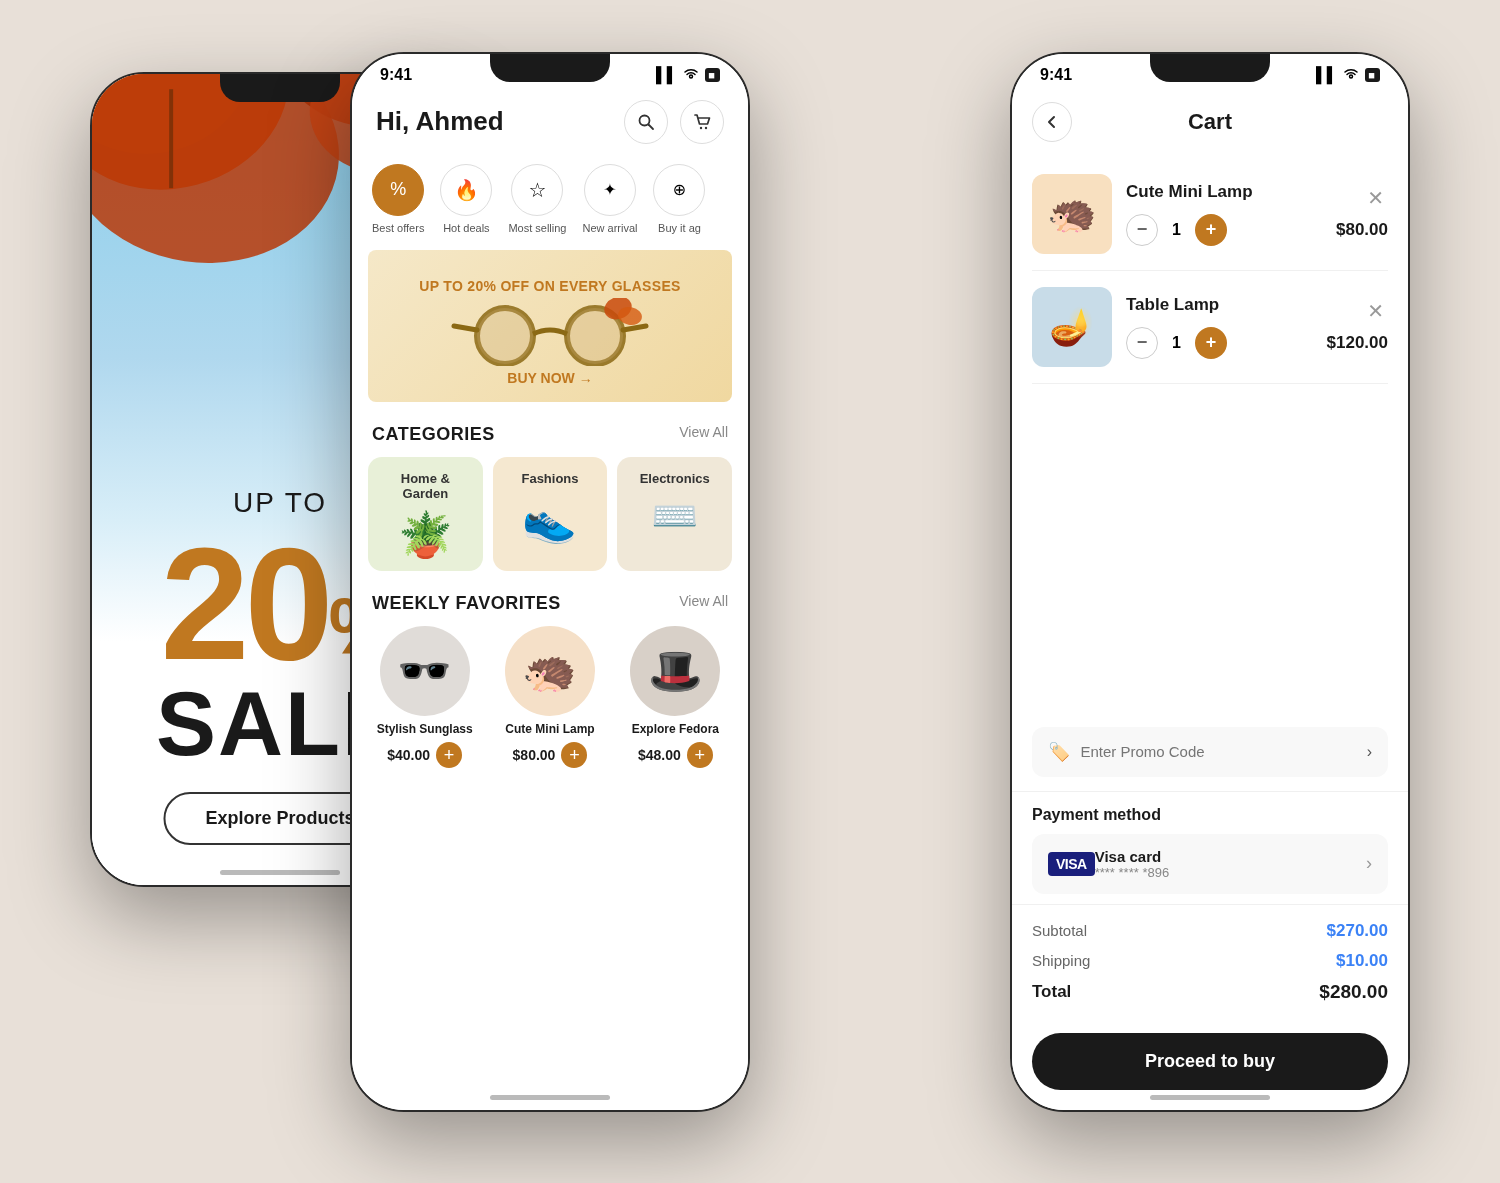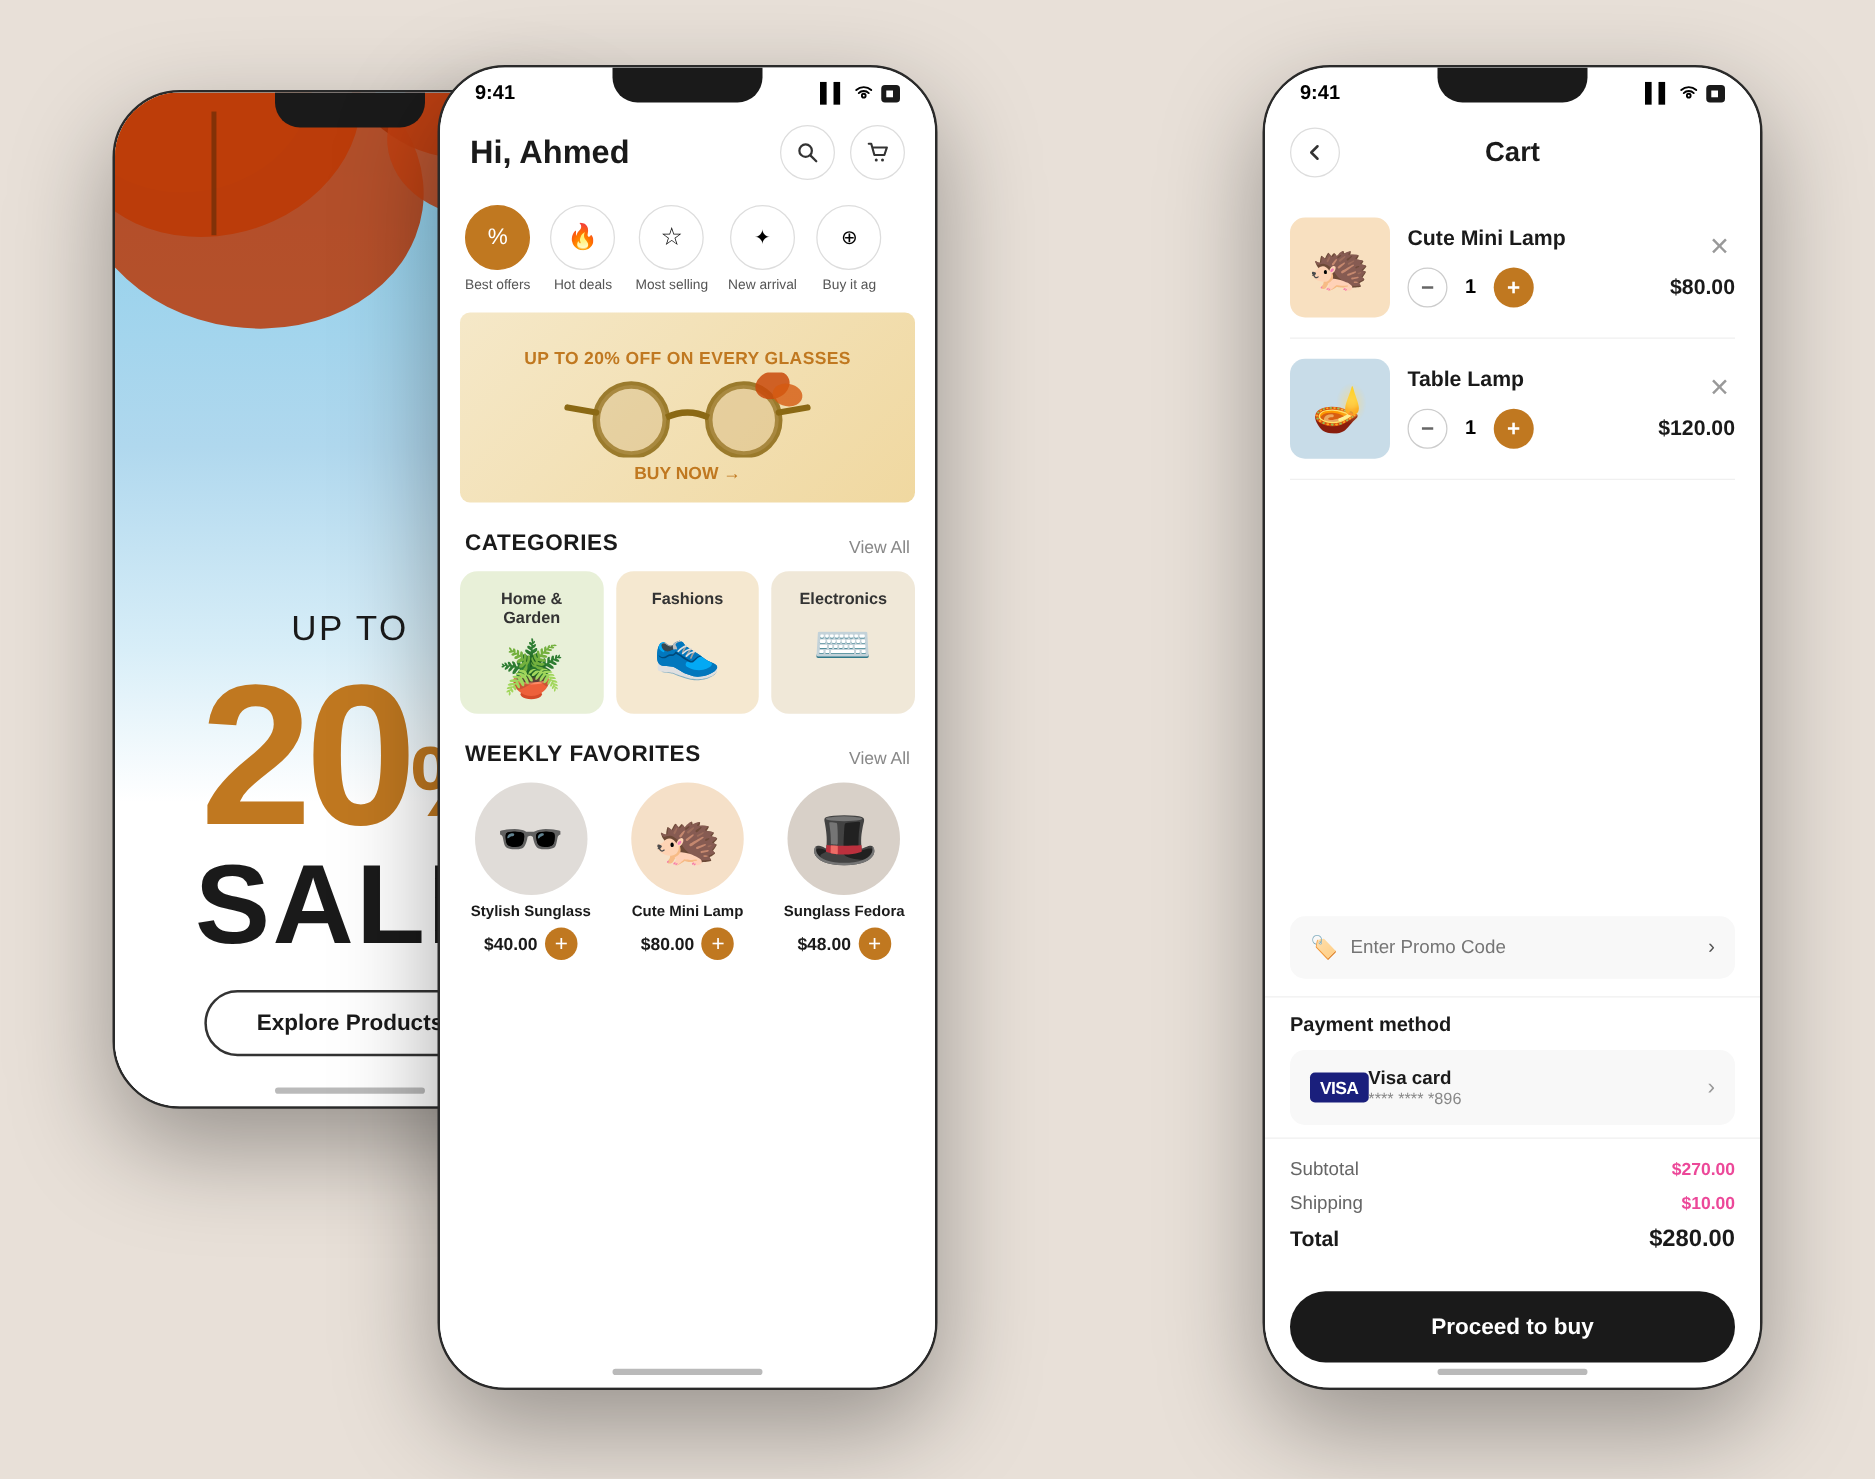--- a/index.html
+++ b/index.html
@@ -226,21 +226,21 @@
       padding: 20px 24px 16px;
       position: relative;
       overflow: hidden;
       min-height: 140px;
     }
 
     
     .section-header {
       display: flex;
       justify-content: space-between;
-      align-items: flex-end;
+      align-items: flex-start;
       padding: 6px 20px 12px;
     }
 
     .section-title {
       font-size: 18px;
       font-weight: 800;
       color: #1a1a1a;
       letter-spacing: 0.5px;
     }
 
@@ -551,21 +551,21 @@
     }
 
     .summary-row {
       display: flex;
       justify-content: space-between;
       align-items: center;
       margin-bottom: 10px;
     }
 
     .summary-label { font-size: 15px; color: #666; }
-    .summary-value { font-size: 14px; font-weight: 600; color: #ec4899; }
+    .summary-value { font-size: 17px; font-weight: 600; color: #3b82f6; }
 
     .summary-row.total .summary-label {
       font-size: 17px;
       font-weight: 700;
       color: #1a1a1a;
     }
 
     .summary-row.total .summary-value {
       font-size: 19px;
       font-weight: 800;
@@ -794,21 +794,21 @@
         <div class="fav-card">
           <div class="fav-img" style="background:#f5e0c8;">🦔</div>
           <span class="fav-name">Cute Mini Lamp</span>
           <div class="fav-price-row">
             <span class="fav-price">$80.00</span>
             <div class="add-btn">+</div>
           </div>
         </div>
         <div class="fav-card">
           <div class="fav-img" style="background:#d8d0c8;">🎩</div>
-          <span class="fav-name">Sunglass Fedora</span>
+          <span class="fav-name">Explore Fedora</span>
           <div class="fav-price-row">
             <span class="fav-price">$48.00</span>
             <div class="add-btn">+</div>
           </div>
         </div>
       </div>
 
     </div>
     <div class="home-indicator"></div>
   </div>

